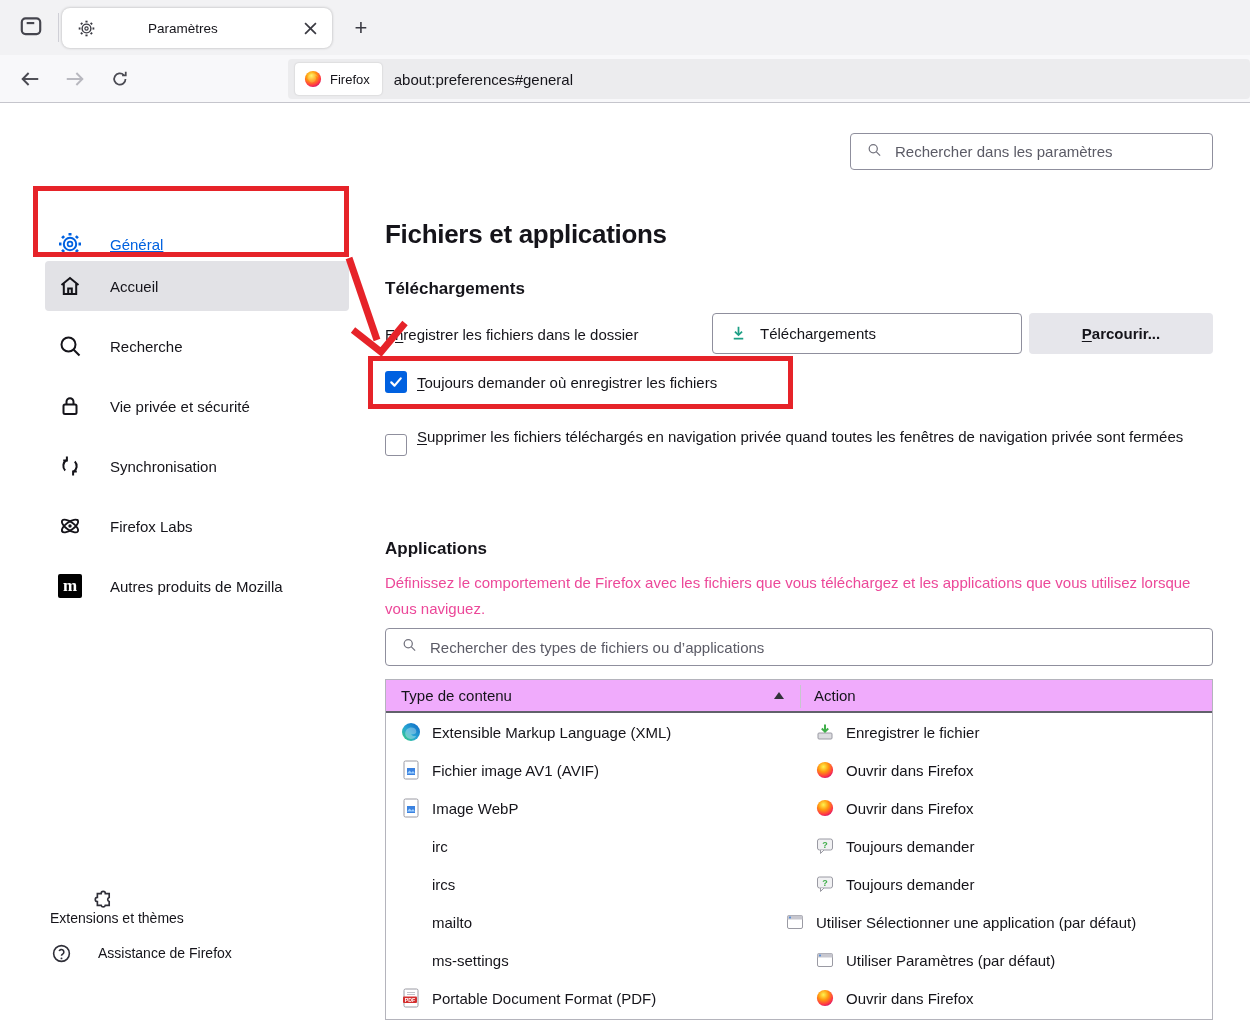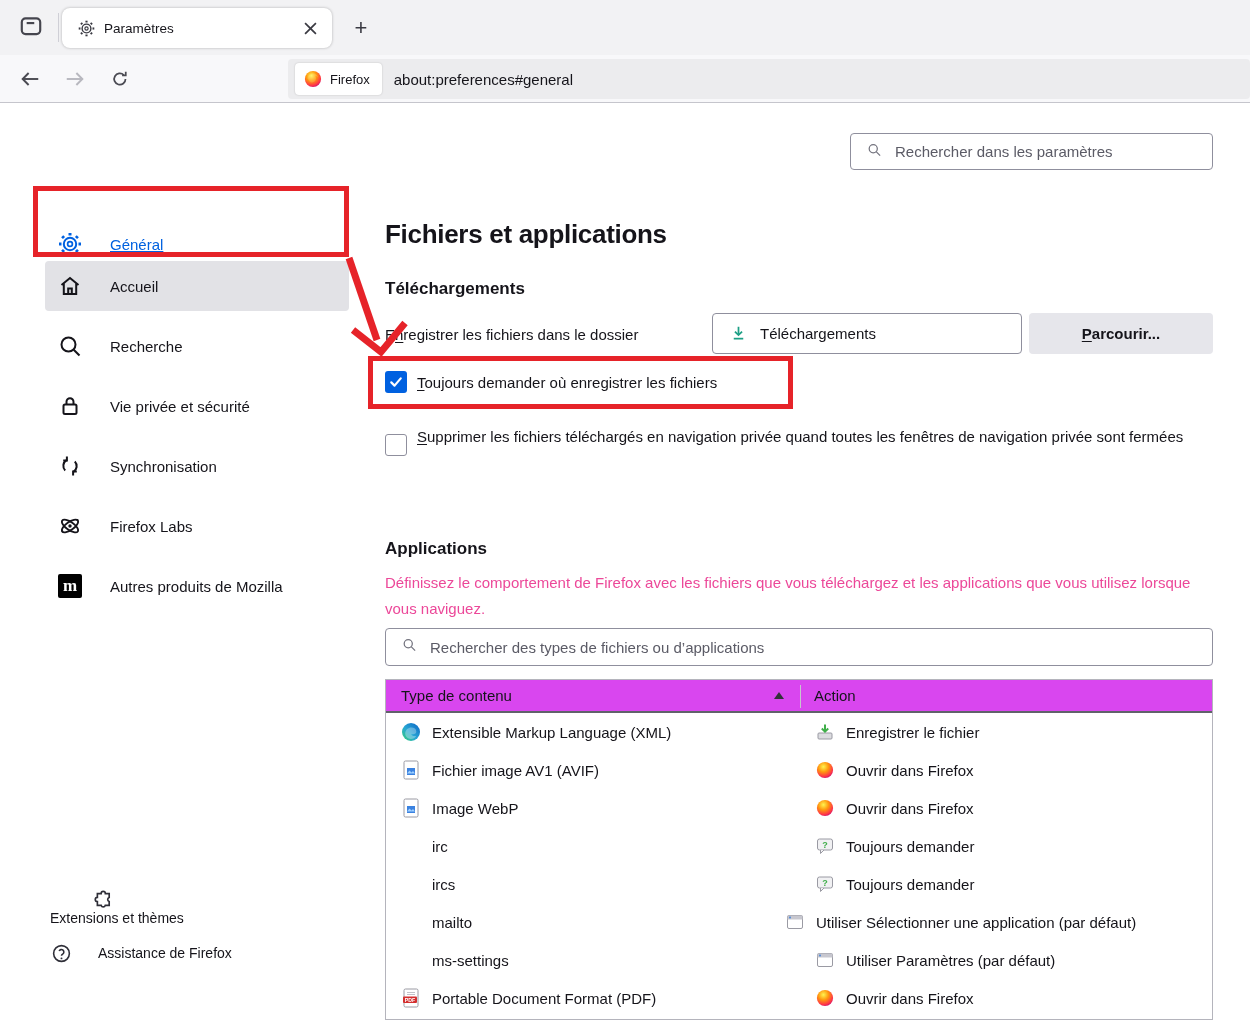--- a/index.html
+++ b/index.html
@@ -5,21 +5,21 @@
   * { margin:0; padding:0; box-sizing:border-box; }
   html,body { width:1250px; height:1020px; }
   body { font-family:"Liberation Sans", sans-serif; color:#15141a; background:#fff; overflow:hidden; }
   .page { position:relative; width:1250px; height:1020px; background:#fff; overflow:hidden; }
   .abs { position:absolute; }
 
   
   .tabbar { left:0; top:0; width:1250px; height:55px; background:#f2f2f4; }
   .fxview-btn { left:12px; top:13px; width:38px; height:30px; display:flex; align-items:center; justify-content:center; color:#45454e; border-radius:4px; cursor:pointer; }
   .tab-sep { left:58px; top:13px; width:1px; height:29px; background:#cfcfd6; }
-  .tab { left:62px; top:8px; width:270px; height:40px; background:#fff; border-radius:8px; box-shadow:0 0 3px rgba(0,0,0,.28); display:flex; align-items:center; padding:0 10px 0 16px; }
+  .tab { left:62px; top:8px; width:270px; height:40px; background:#fff; border-radius:8px; box-shadow:0 0 3px rgba(0,0,0,.28); display:flex; align-items:center; padding:0 10px 0 16px;gap:44px; }
   .tab-title { font-size:13.5px; margin-left:9px; flex:1; white-space:nowrap; overflow:hidden; }
   .tab-close { width:24px; height:24px; display:flex; align-items:center; justify-content:center; color:#3a3a42; border-radius:4px; cursor:pointer; }
   .newtab-btn { left:346px; top:13px; width:30px; height:30px; display:flex; align-items:center; justify-content:center; font-size:22px; font-weight:400; color:#3a3a42; border-radius:4px; cursor:pointer; }
 
   .navbar { left:0; top:55px; width:1250px; height:48px; background:#f8f8fa; border-bottom:1px solid #c5c5cc; }
   .nav-btn { top:9px; width:32px; height:30px; display:flex; align-items:center; justify-content:center; border-radius:4px; cursor:pointer; }
   .urlbar { left:288px; top:4px; width:962px; height:40px; background:#ececee; border-radius:4px; display:flex; align-items:center; }
   .site-chip { margin-left:7px; height:32px; background:#fff; border-radius:4px; box-shadow:0 0 2px rgba(0,0,0,.2); display:flex; align-items:center; padding:0 12px 0 9px; }
   .site-chip-label { font-size:13px; margin-left:8px; }
   .url-text { font-size:15px; margin-left:12px; }
@@ -51,21 +51,21 @@
   .btn { background:#e6e6eb; border:none; border-radius:4px; font-family:"Liberation Sans",sans-serif; font-size:15px; font-weight:600; color:#15141a; display:flex; align-items:center; justify-content:center; cursor:pointer; }
 
   .checkbox { width:22px; height:22px; border-radius:3px; cursor:pointer; }
   .checkbox.checked { background:#0061e0; display:flex; align-items:center; justify-content:center; }
   .checkbox.unchecked { background:#fff; border:1px solid #8f8f9d; }
 
   .desc { font-size:15px; color:#ec4899; line-height:26px; width:835px; }
 
   
   .apps-table { left:385px; top:679px; width:828px; height:341px; border:1px solid #b4b4bc; background:#fff; }
-  .t-header { position:relative; height:33px; background:#d946ef; border-bottom:2px solid #61616b; }
+  .t-header { position:relative; height:33px; background:#f0abfc; border-bottom:2px solid #61616b; }
   .t-header .col-label { position:absolute; top:7px; font-size:15px; color:#15141a; }
   .t-header .vsep { position:absolute; left:414px; top:5px; width:1px; height:23px; background:#c6c6cd; }
   .sort-up { position:absolute; left:388px; top:12px; width:0; height:0; border-left:5px solid transparent; border-right:5px solid transparent; border-bottom:7px solid #32323a; }
   .t-row { position:relative; height:38px; cursor:default; }
   .cell-type { position:absolute; left:15px; top:0; height:38px; display:flex; align-items:center; }
   .cell-type .ticon { width:20px; height:20px; display:flex; align-items:center; justify-content:center; margin-right:11px; flex:0 0 20px; }
   .cell-type.noicon { left:46px; }
   .cell-action { position:absolute; left:430px; top:0; height:38px; display:flex; align-items:center; cursor:pointer; }
   .cell-action .aicon { width:18px; height:18px; display:flex; align-items:center; justify-content:center; margin-right:12px; flex:0 0 18px; }
   .cell-action.wide { left:400px; }

